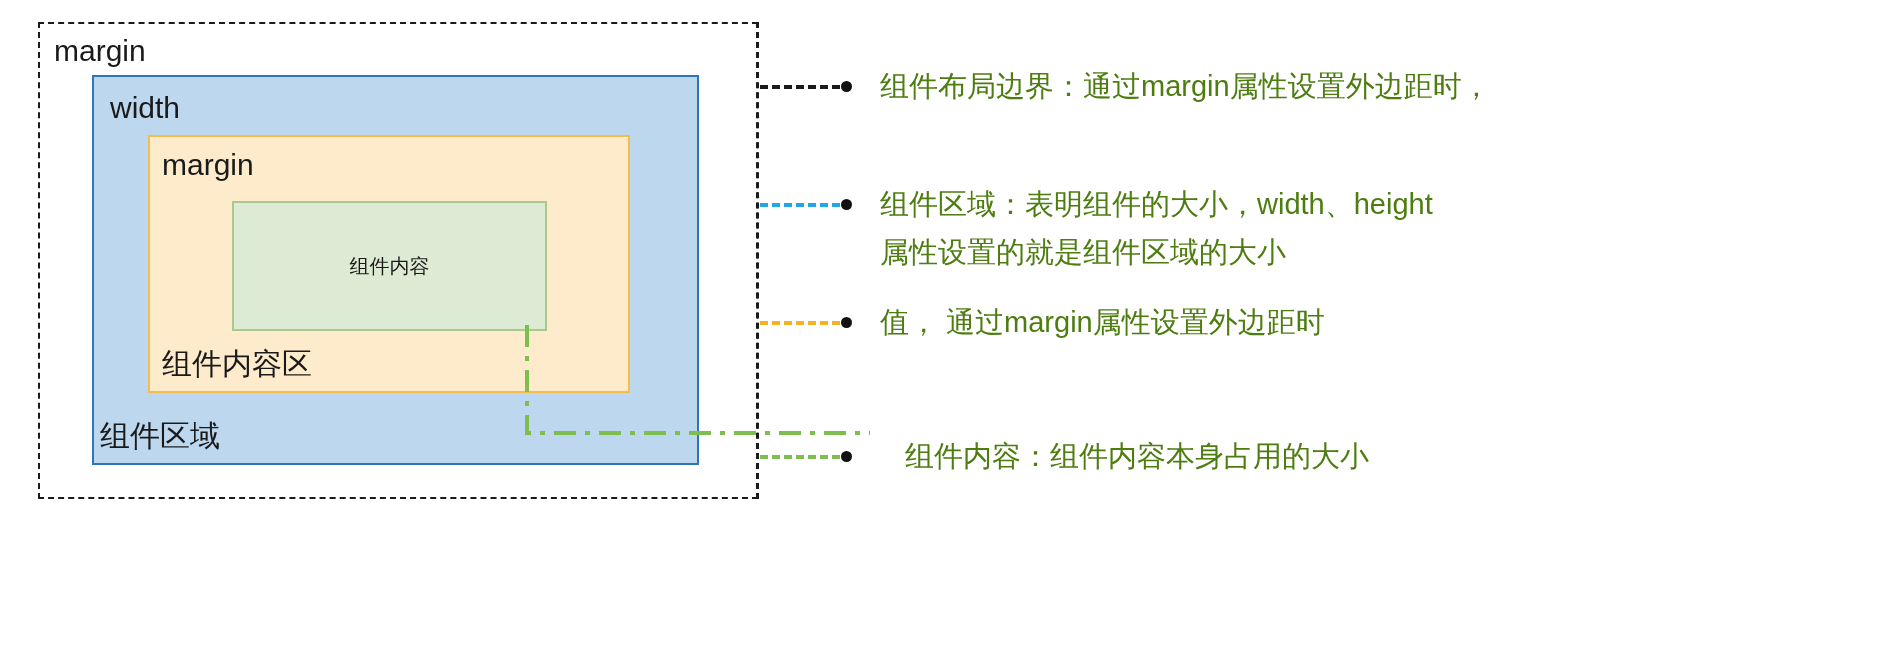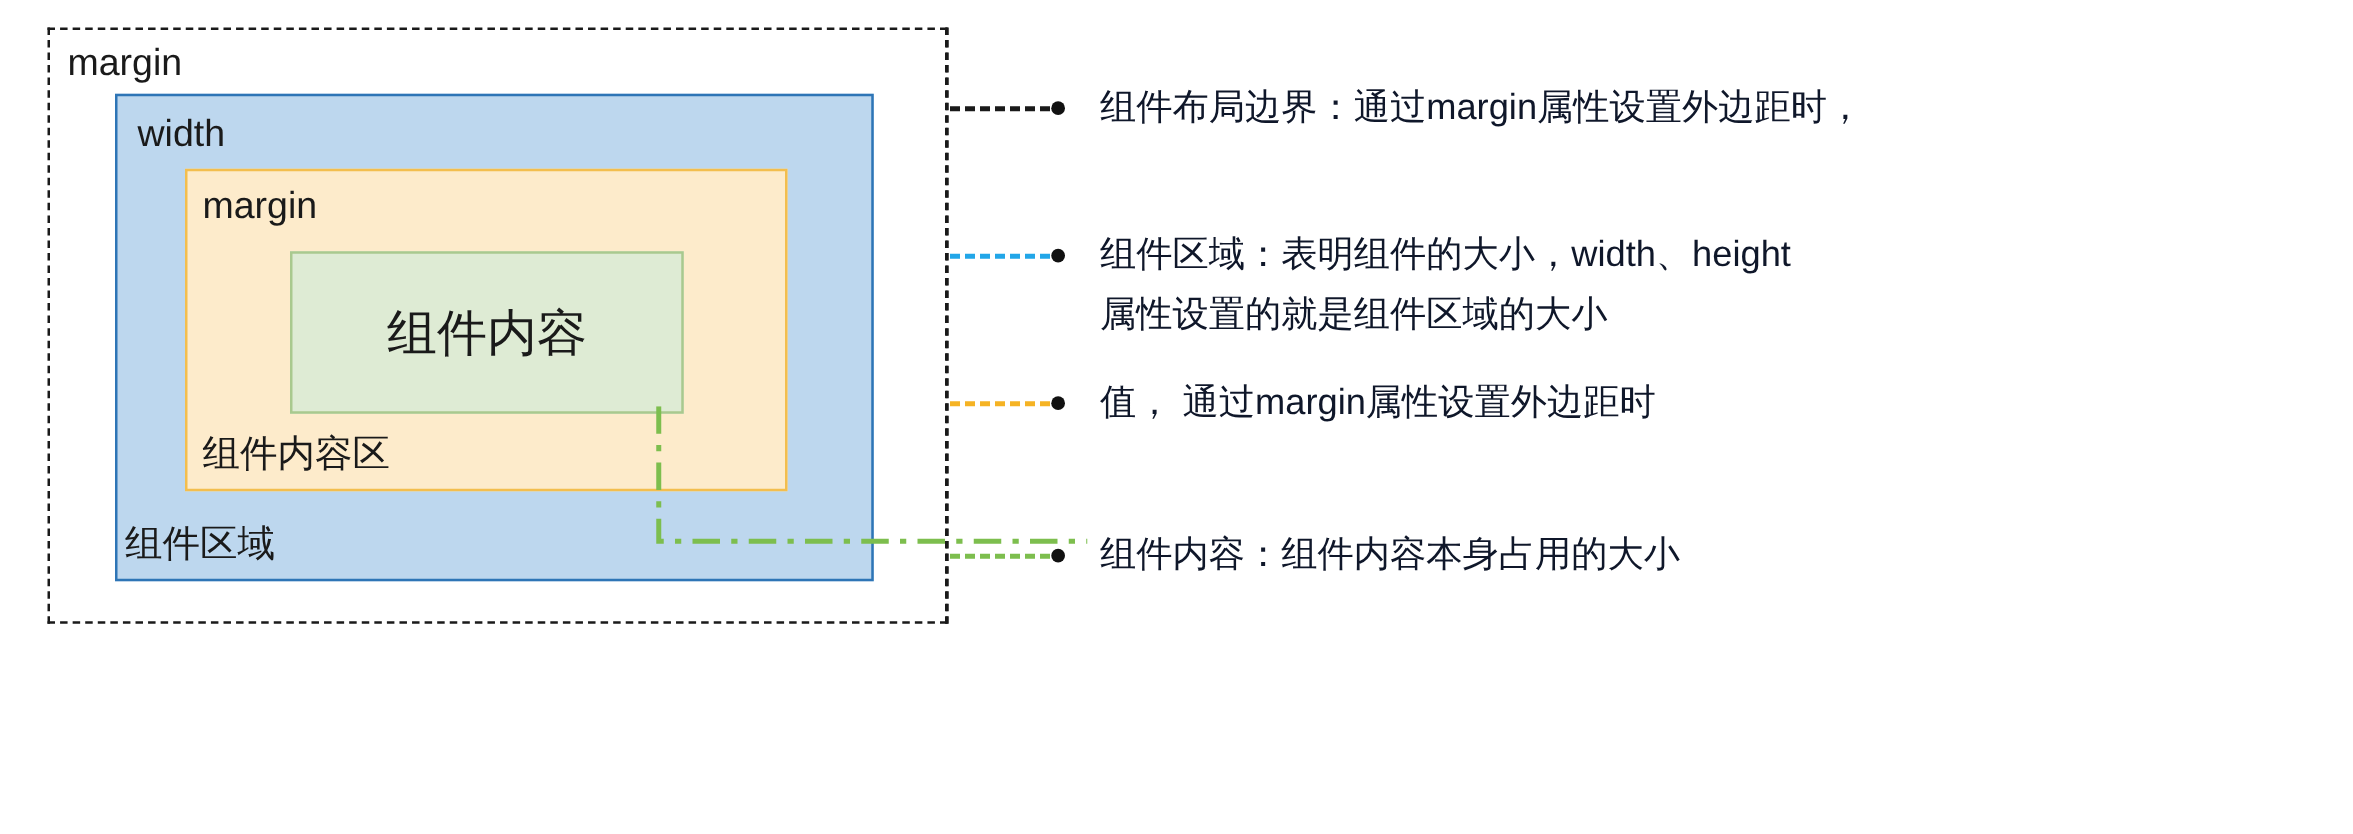--- a/index.html
+++ b/index.html
@@ -40,42 +40,42 @@
   }
   #padding-label{left:162px;top:150px;}
   #content-area-label{left:162px;top:349px;}
 
   
   #content-box{
     position:absolute;left:232px;top:201px;width:315px;height:130px;
     background:#DEEBD4;border:2px solid #A9C98E;box-sizing:border-box;
     display:flex;align-items:center;justify-content:center;
   }
-  #content-text{font-size:40px;color:#1a1a1a;white-space:nowrap;}
+  #content-text{font-size:20px;color:#1a1a1a;white-space:nowrap;}
 
   
   #green-elbow{position:absolute;left:500px;top:325px;width:370px;height:115px;}
 
   
   #legend{position:absolute;left:760px;top:0;width:1122px;height:667px;}
 
   .legend-row{position:absolute;display:flex;align-items:flex-start;}
 
   .lead{position:relative;width:92px;height:26px;flex:0 0 92px;margin-top:12px;}
   .lead .dashline{
     position:absolute;left:0;top:11px;width:80px;height:0;
     border-top-width:4px;border-top-style:dashed;
   }
   .lead .dot{
     position:absolute;right:0;top:7px;width:11px;height:11px;
     border-radius:50%;background:#111;
   }
 
   .legend-text{
-    font-size:29px;line-height:48px;color:#0f172a;
+    font-size:29px;line-height:48px;color:#4d7c0f;
     white-space:nowrap;margin-left:28px;
   }
   .legend-text .ln{display:block;}
 
   
   #guide{
     position:absolute;left:757px;top:22px;width:0;height:477px;
     border-left:2px dashed #1a1a1a;
   }
 </style>
@@ -135,21 +135,21 @@
   <div class="legend-row" style="left:0px;top:298px;">
     <div class="lead">
       <div class="dashline" style="border-top-color:#F5B324;"></div>
       <div class="dot"></div>
     </div>
     <div class="legend-text">
       <span class="ln">值， 通过margin属性设置外边距时</span>
     </div>
   </div>
 
-  <div class="legend-row" style="left:0px;top:420px;">
+  <div class="legend-row" style="left:0px;top:432px;gap:25px;">
     <div class="lead">
       <div class="dashline" style="border-top-color:#7DBE4E;"></div>
       <div class="dot"></div>
     </div>
     <div class="legend-text">
       <span class="ln">组件内容：组件内容本身占用的大小</span>
     </div>
   </div>
 
 </div>

